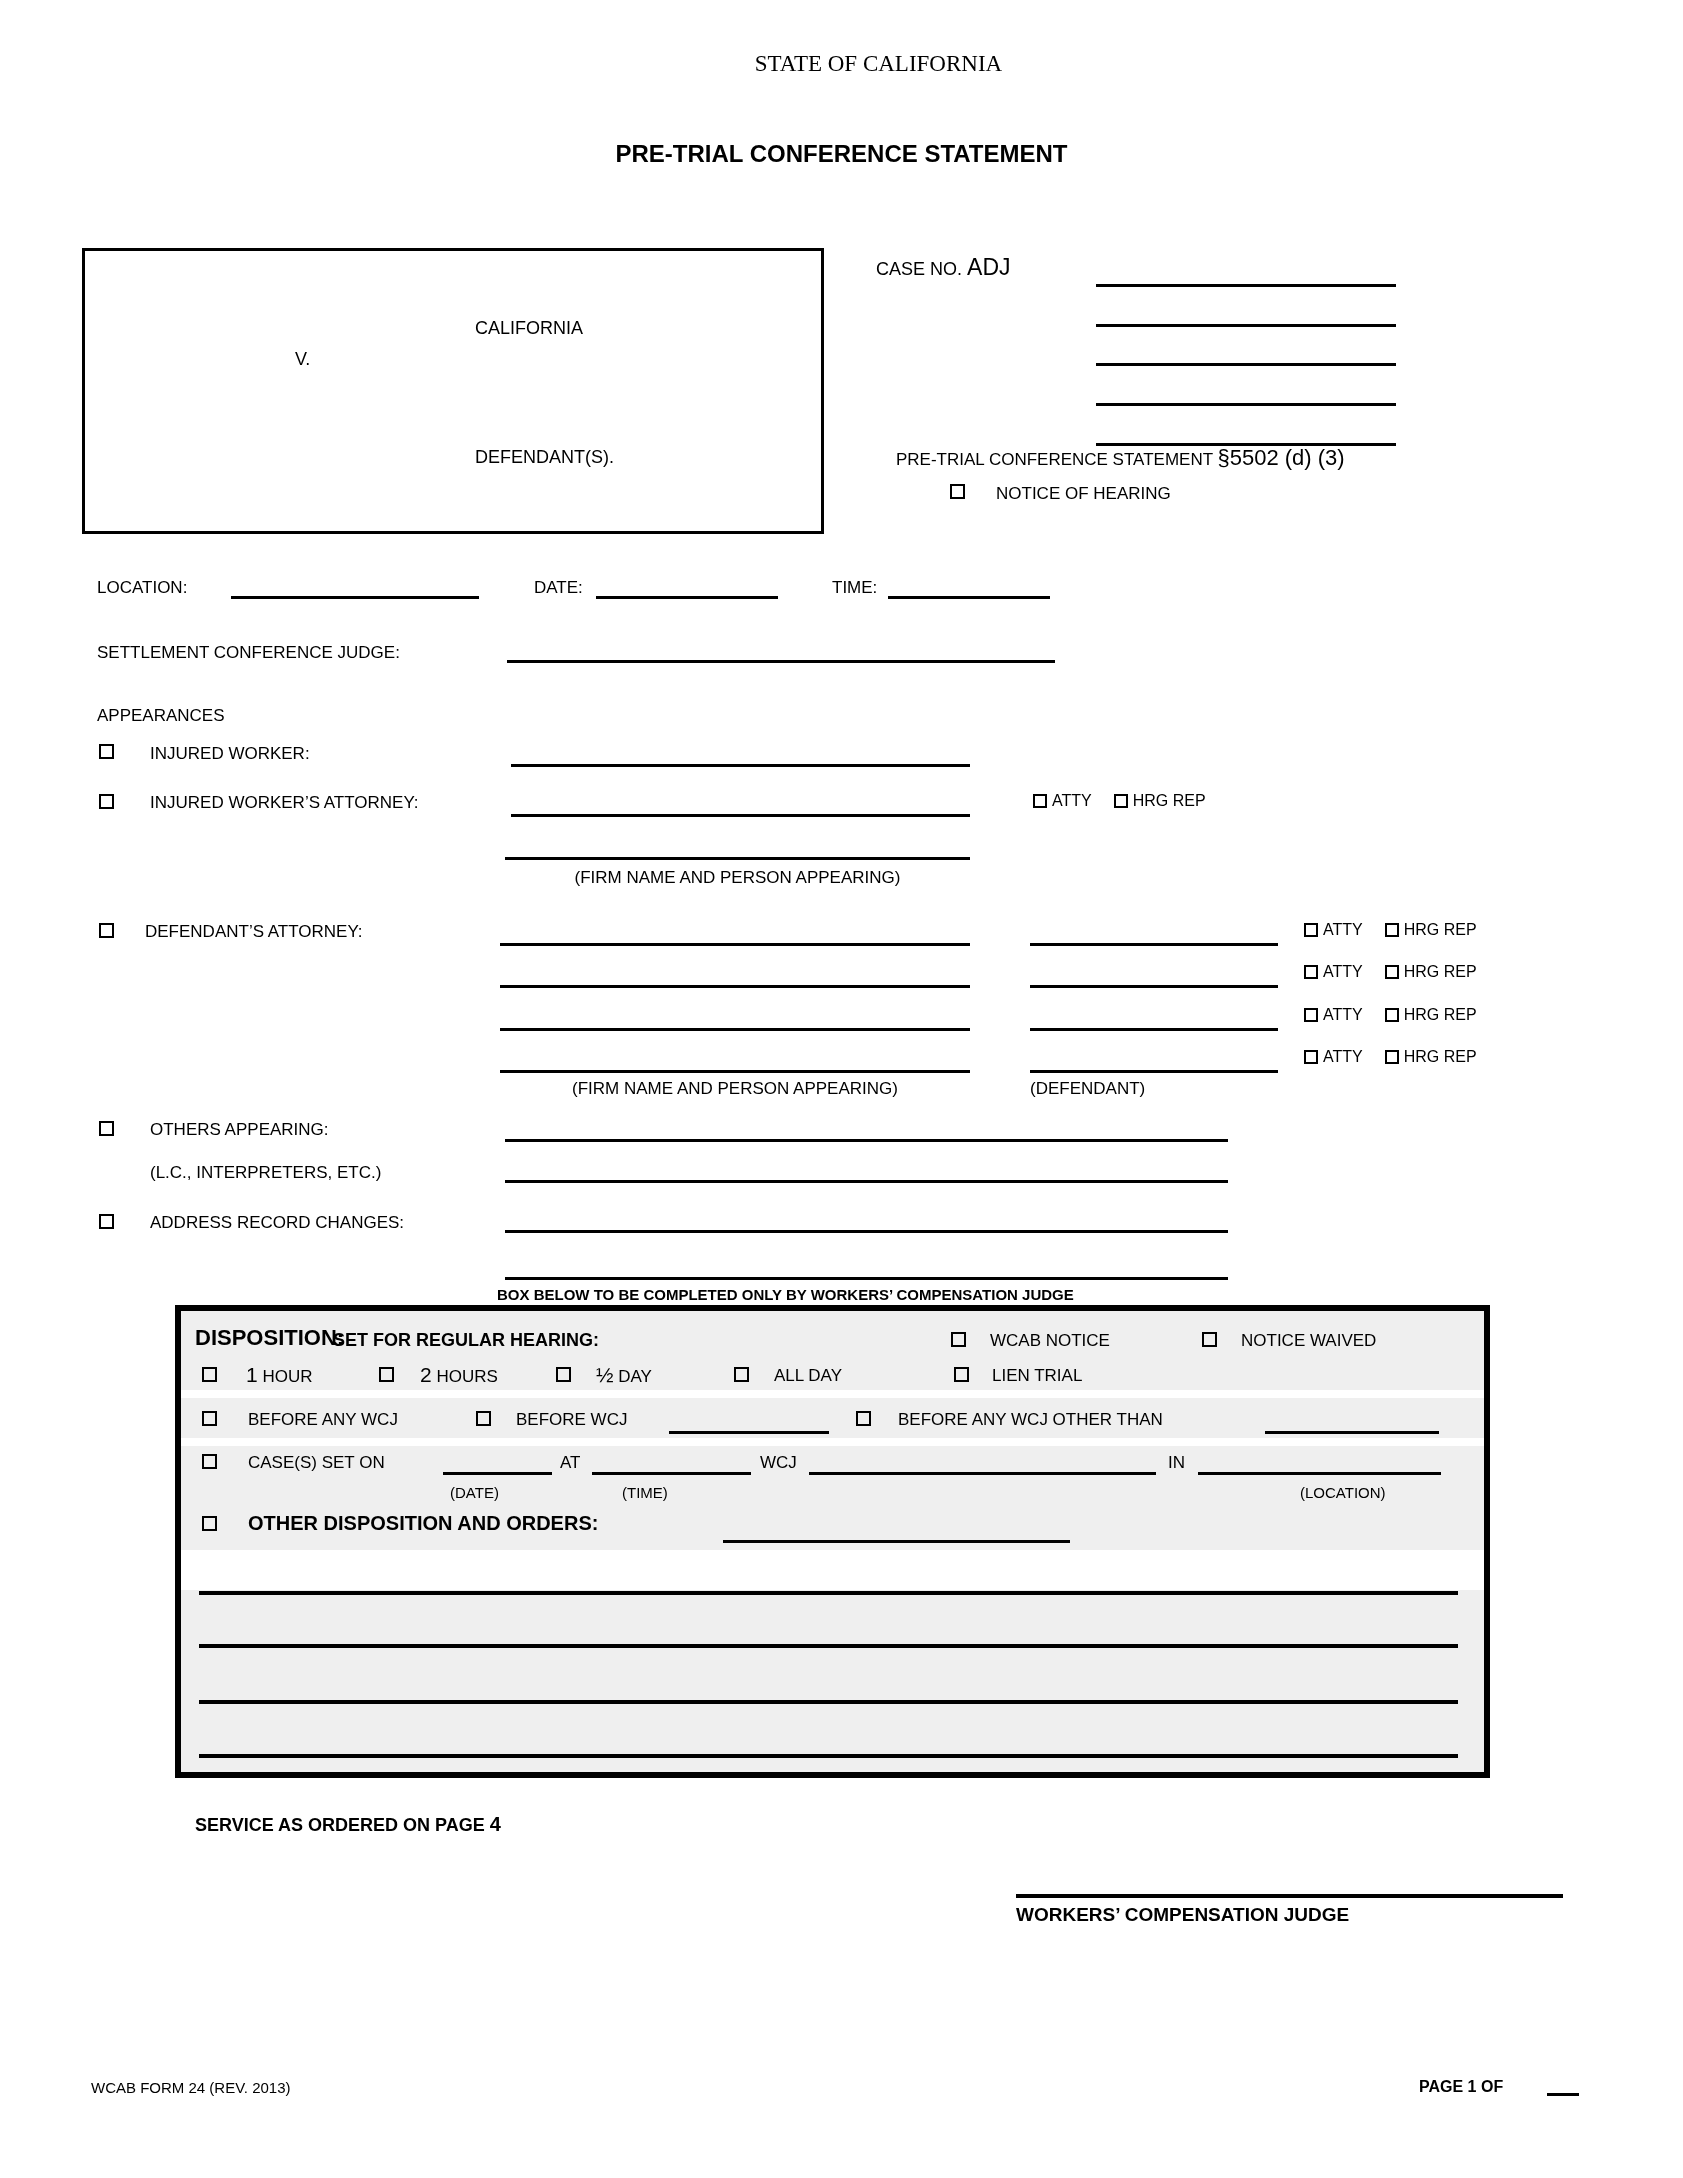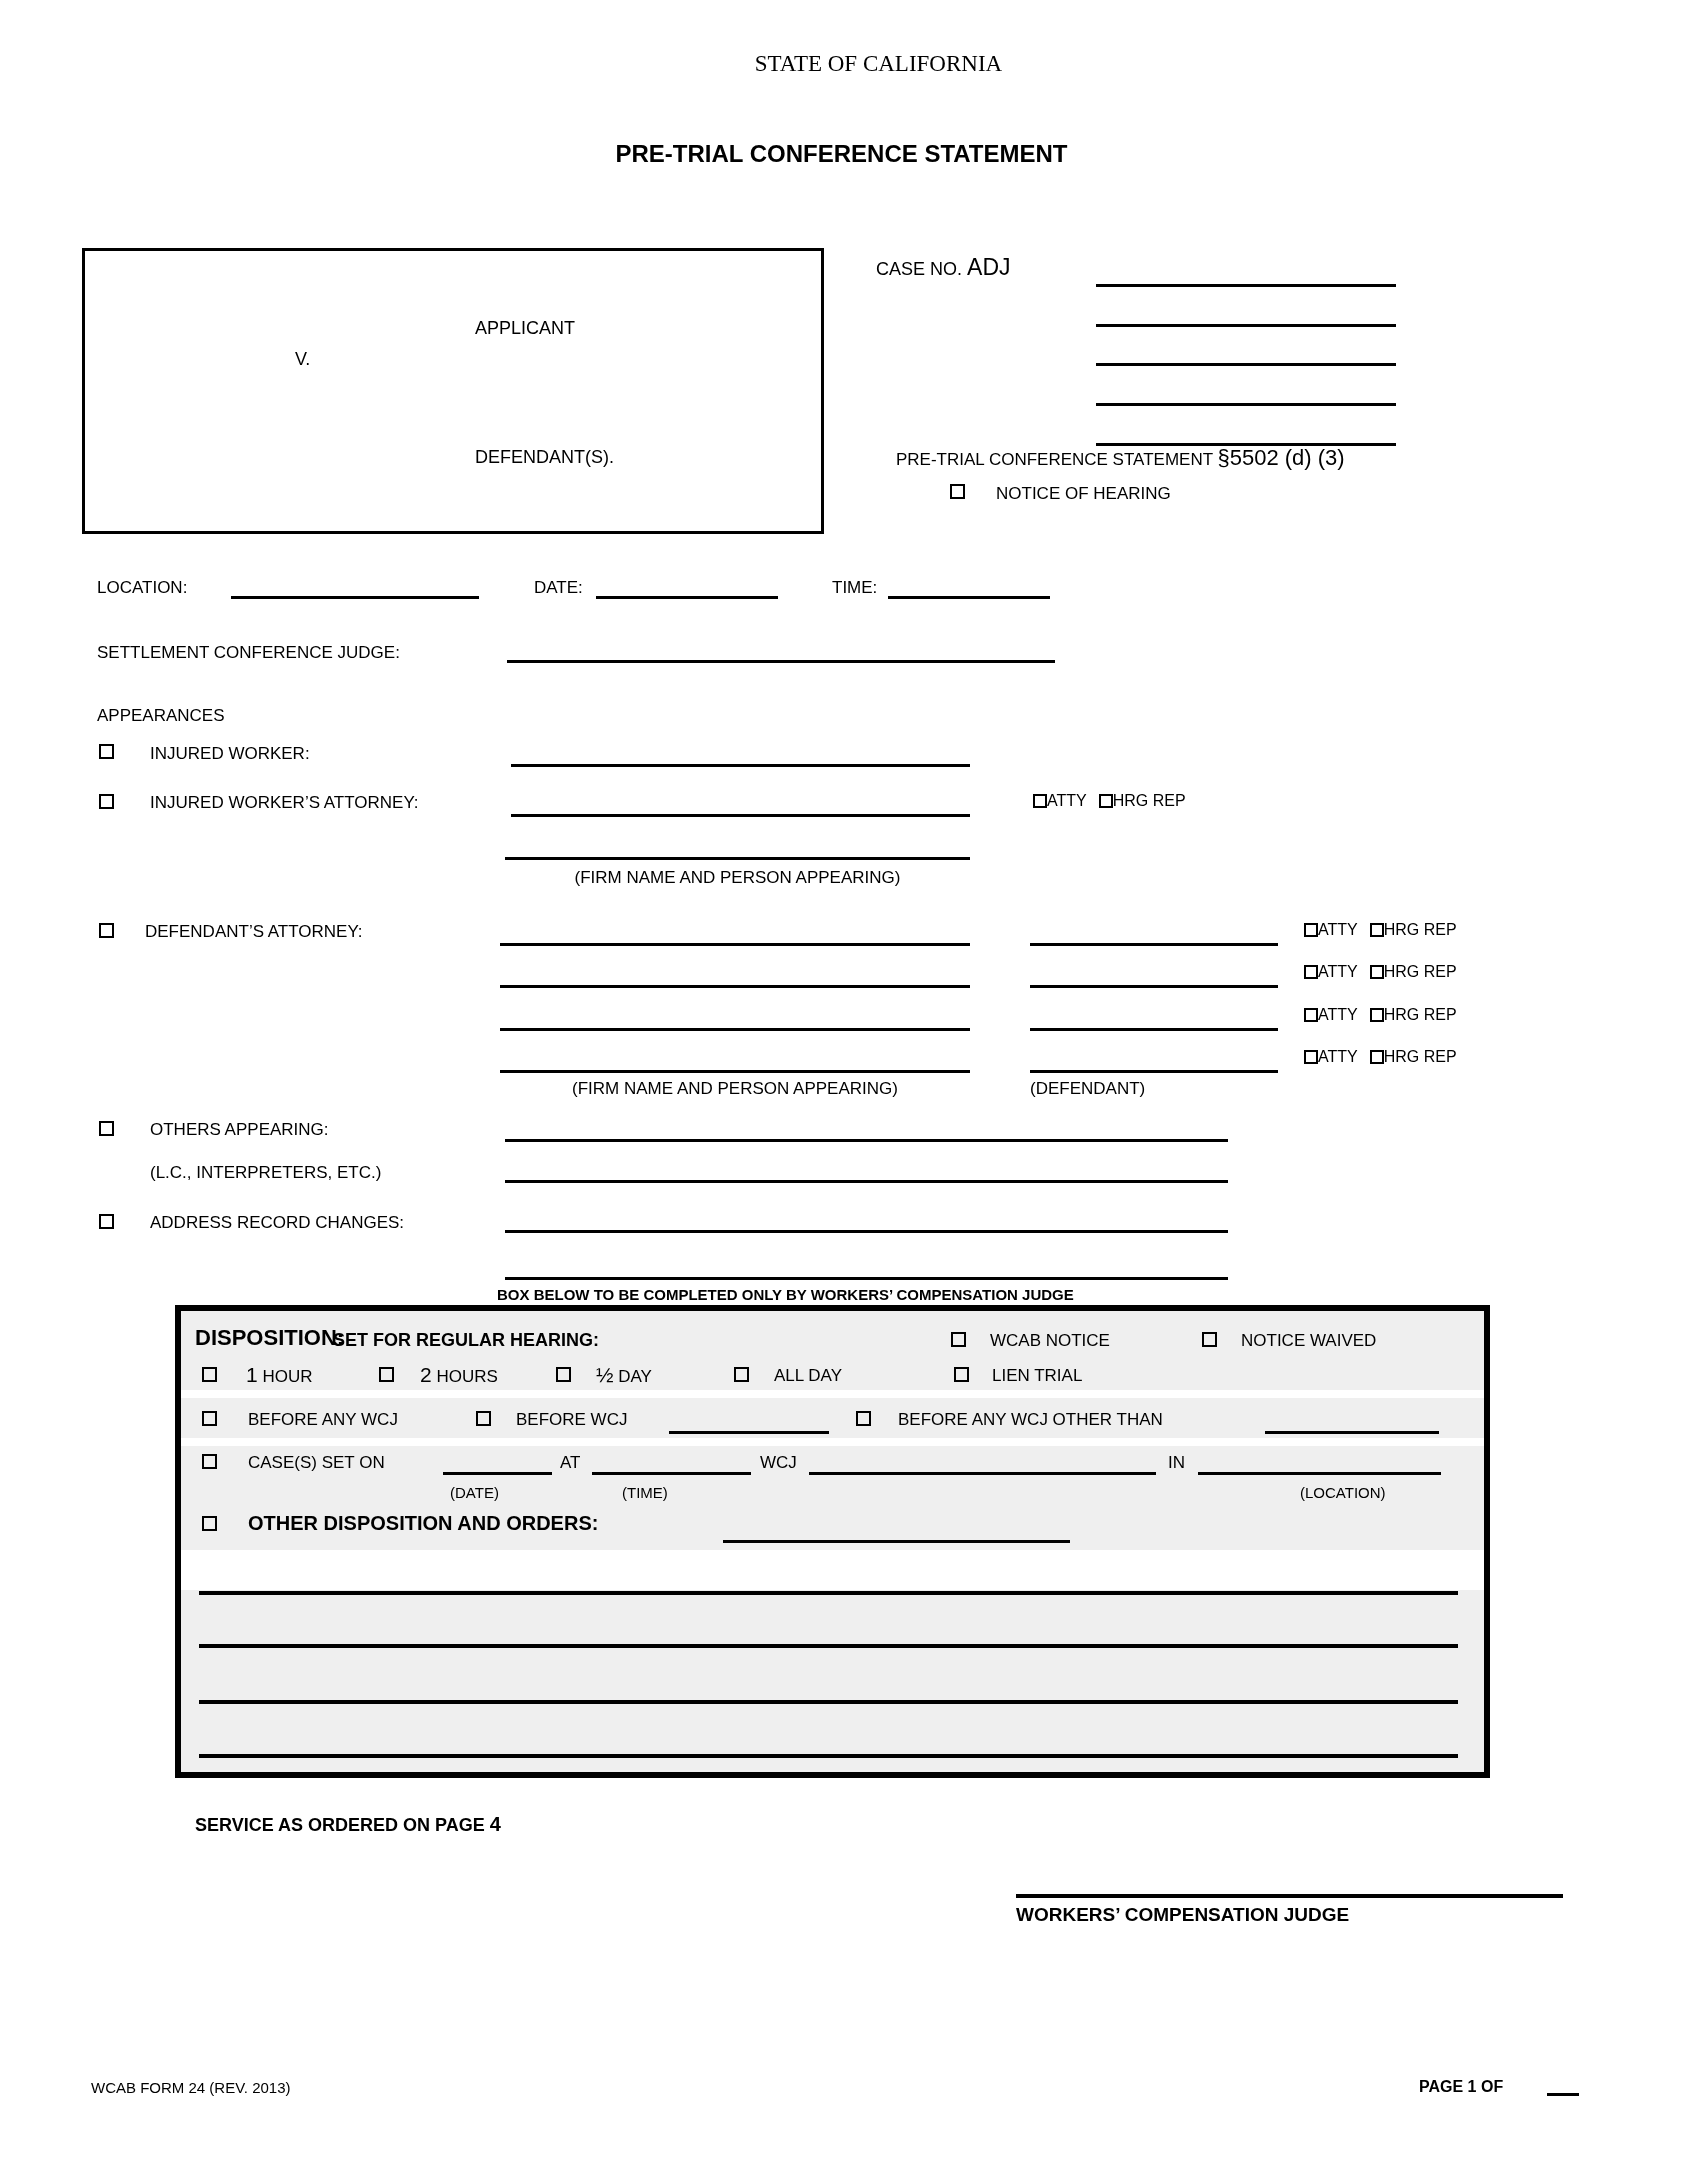--- a/index.html
+++ b/index.html
@@ -9,37 +9,37 @@
     margin:0 auto;
   }
   .abs{position:absolute;white-space:nowrap;}
   .t{font-size:17px;line-height:1.15;}
   .b{font-weight:bold;}
   .serif{font-family:"Liberation Serif",serif;margin-left:37px;}
   .center{left:0;width:1683px;text-align:center;}
   .ln{position:absolute;background:#000;height:3px;}
   .cb{position:absolute;width:15px;height:15px;border:2px solid #000;box-sizing:border-box;background:transparent;}
   .cbi{display:inline-block;width:14px;height:14px;border:2px solid #000;box-sizing:border-box;vertical-align:-2px;}
-  .grp{display:flex;align-items:center;font-size:16px;}
+  .grp{display:flex;align-items:center;gap:5px;font-size:16px;}
   .grp .sep{width:12px;}
   .box{position:absolute;border:6px solid #000;background:#efefef;box-sizing:border-box;}
   .ws{position:absolute;background:#ffffff;}
   .capbox{position:absolute;border:3px solid #000;box-sizing:border-box;background:#fff;}
   .smallcap{font-size:15px;}
 </style>
 </head>
 <body>
 
 <div class="page">
 
   <div class="abs center serif" style="top:51px;font-size:23px;">STATE OF CALIFORNIA</div>
   <div class="abs center b" style="top:140px;font-size:24px;">PRE-TRIAL CONFERENCE STATEMENT</div>
 
   <div class="capbox" style="left:82px;top:248px;width:742px;height:286px;"></div>
-  <span class="abs t" style="left:475px;top:318px;font-size:18px;">APPLICANT</span>
+  <span class="abs t" style="left:475px;top:318px;font-size:18px;">CALIFORNIA</span>
   <span class="abs t" style="left:295px;top:349px;font-size:18px;">V.</span>
   <span class="abs t" style="left:475px;top:447px;font-size:18px;">DEFENDANT(S).</span>
 
   <span class="abs" style="left:876px;top:254px;font-size:18px;"><span>CASE NO.</span> <span style="font-size:23px;">ADJ</span></span>
   <div class="ln" style="left:1096px;top:284px;width:300px;"></div>
   <div class="ln" style="left:1096px;top:324px;width:300px;"></div>
   <div class="ln" style="left:1096px;top:363px;width:300px;"></div>
   <div class="ln" style="left:1096px;top:403px;width:300px;"></div>
   <div class="ln" style="left:1096px;top:443px;width:300px;"></div>
   <span class="abs t" style="left:896px;top:445px;"><span>PRE-TRIAL CONFERENCE STATEMENT</span> <span style="font-size:22px;">§5502 (d) (3)</span></span>

